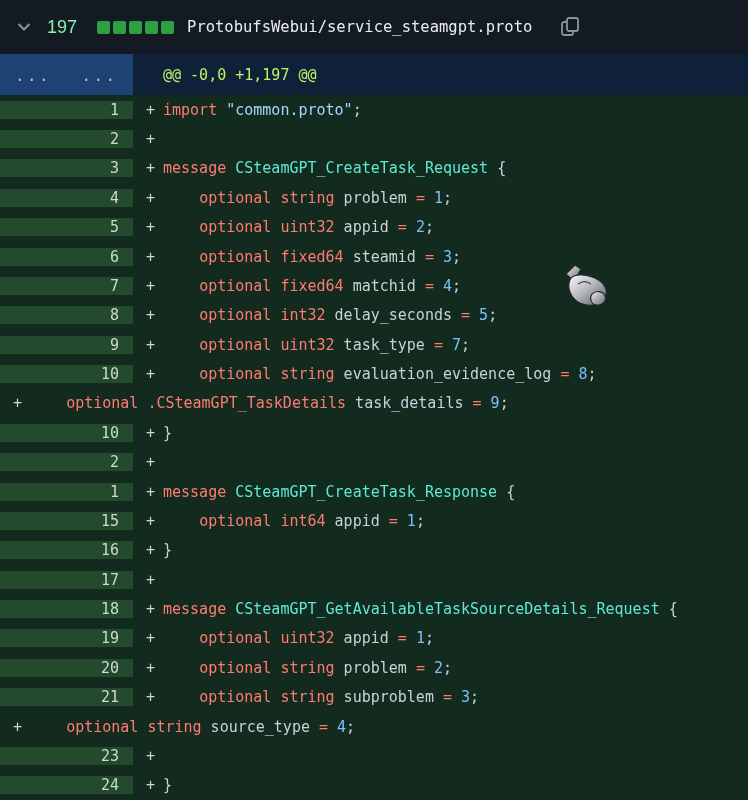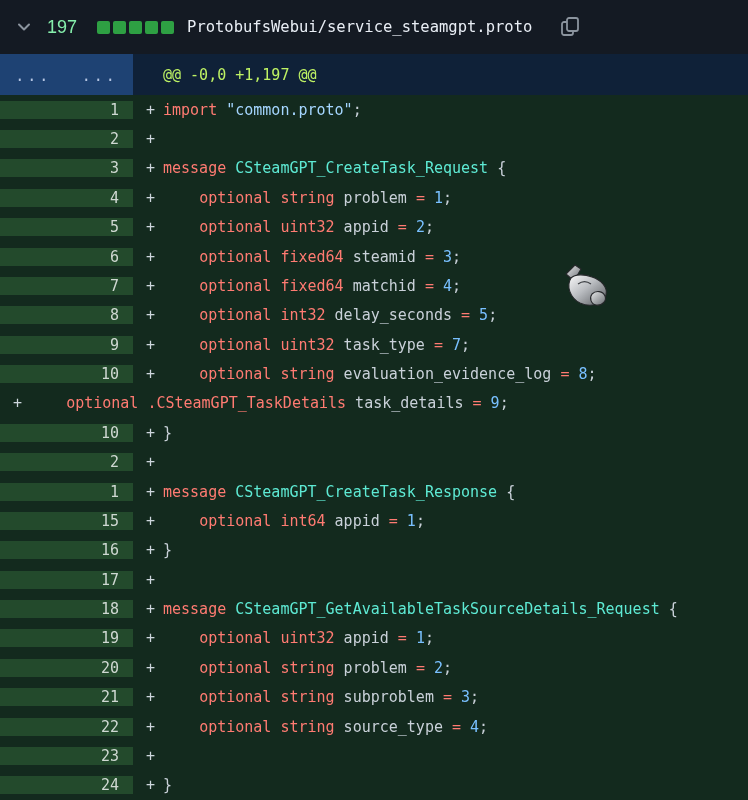--- a/index.html
+++ b/index.html
@@ -199,21 +199,20 @@
     <span class="code"><span class="tp">    </span><span class="tk">optional</span><span class="tp"> </span><span class="tk">string</span><span class="tp"> problem </span><span class="to">=</span><span class="tp"> </span><span class="tn">2</span><span class="tp">;</span></span>
   </div>
 
   <div class="row">
     <span class="gut">21</span>
     <span class="sign">+</span>
     <span class="code"><span class="tp">    </span><span class="tk">optional</span><span class="tp"> </span><span class="tk">string</span><span class="tp"> subproblem </span><span class="to">=</span><span class="tp"> </span><span class="tn">3</span><span class="tp">;</span></span>
   </div>
 
   <div class="row">
-    <span class="gut">22</span>
     <span class="sign">+</span>
     <span class="code"><span class="tp">    </span><span class="tk">optional</span><span class="tp"> </span><span class="tk">string</span><span class="tp"> source_type </span><span class="to">=</span><span class="tp"> </span><span class="tn">4</span><span class="tp">;</span></span>
   </div>
 
   <div class="row">
     <span class="gut">23</span>
     <span class="sign">+</span>
   </div>
 
   <div class="row">

